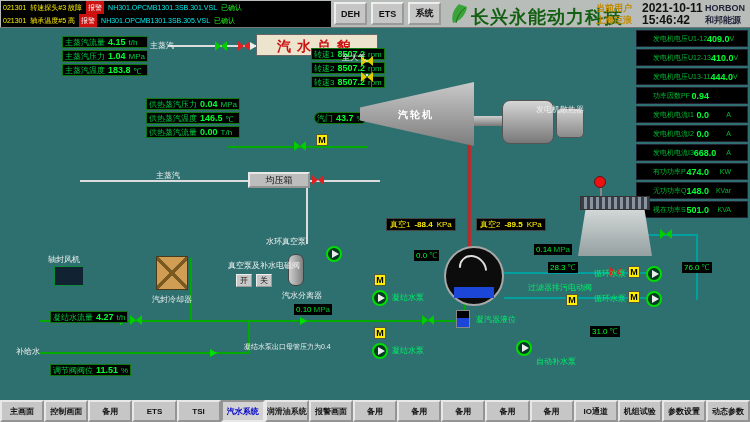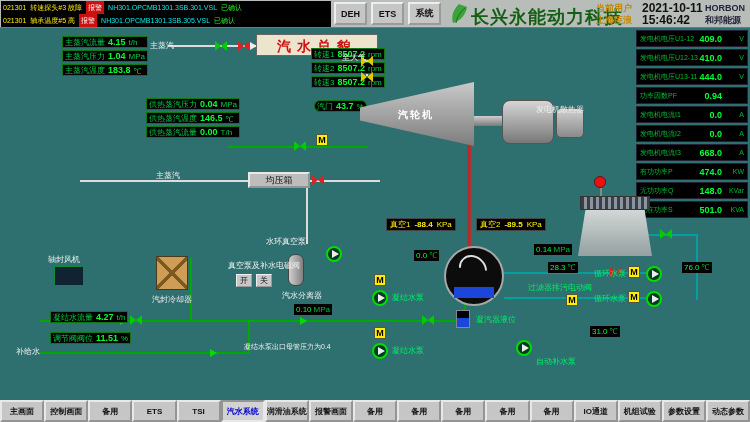--- a/index.html
+++ b/index.html
@@ -29,21 +29,21 @@
   .pipe{position:absolute;}
   .shaft{position:absolute;background:linear-gradient(#cfcfcf,#7a7a7a);}
 
   .vgroup{position:absolute;display:flex;flex-direction:column;gap:2px;}
   .vrow{display:flex;align-items:center;background:#000;border:1px solid #117711;height:12px;padding:0 2px;gap:3px;font-size:8px;white-space:nowrap;}
   .vlbl{color:#00cc44;}
   .vval{color:#00ff33;font-weight:bold;font-size:9px;}
   .vunit{color:#00cc44;}
 
   .elec{position:absolute;left:636px;top:2px;width:112px;display:flex;flex-direction:column;gap:2px;}
-  .erow{display:flex;align-items:center;background:#000;border:1px solid #223;height:17px;padding:0 3px;white-space:nowrap;}
+  .erow{display:flex;align-items:center;background:#000;border:1px solid #223;height:17px;padding:0 16px;white-space:nowrap;}
   .elbl{color:#00bb33;font-size:7px;flex:1;}
   .eval{color:#00ff33;font-size:9px;font-weight:bold;}
   .eunit{color:#00bb33;font-size:7px;width:22px;text-align:right;}
 
   .vacbox{position:absolute;background:#000;border:1px solid #444;color:#ffee00;font-size:8px;height:13px;line-height:11px;padding:0 3px;display:flex;gap:4px;white-space:nowrap;}
   .vacbox .vv{font-weight:bold;}
 
   .mval{position:absolute;background:#000;color:#00ff33;font-size:8px;height:11px;line-height:11px;padding:0 2px;white-space:nowrap;}
   .mval .u{color:#00bb33;margin-left:2px;}
 
@@ -203,21 +203,21 @@
           <span class="vval">8507.2</span>
           <span class="vunit">rpm</span>
         </div>
         <div class="vrow">
           <span class="vlbl">转速3</span>
           <span class="vval">8507.2</span>
           <span class="vunit">rpm</span>
         </div>
       </div>
 
-    <div class="vrow" style="position:absolute;left:314px;top:72px;border-radius:6px;">
+    <div class="vrow" style="position:absolute;left:314px;top:84px;border-radius:6px;">
       <span class="vlbl">汽门</span>
       <span class="vval">43.7</span>
       <span class="vunit">%</span>
     </div>
 
     <div class="elec" id="elec-panel">
         <div class="erow">
           <span class="elbl">发电机电压U1-12</span>
           <span class="eval">409.0</span>
           <span class="eunit">V</span>
@@ -330,21 +330,21 @@
       <span>真空2</span>
       <span class="vv">-89.5</span>
       <span>KPa</span>
     </div>
 
     <div class="vrow" style="position:absolute;left:50px;top:283px;">
       <span class="vlbl">凝结水流量</span>
       <span class="vval">4.27</span>
       <span class="vunit">t/h</span>
     </div>
-    <div class="vrow" style="position:absolute;left:50px;top:304px;">
+    <div class="vrow" style="position:absolute;left:50px;top:336px;">
       <span class="vlbl">调节阀阀位</span>
       <span class="vval">11.51</span>
       <span class="vunit">%</span>
     </div>
 
     <div class="mval" style="left:414px;top:222px;"><span>0.0</span><span class="u">℃</span></div>
     <div class="mval" style="left:534px;top:216px;"><span>0.14</span><span class="u">MPa</span></div>
     <div class="mval" style="left:548px;top:234px;"><span>28.3</span><span class="u">℃</span></div>
     <div class="mval" style="left:682px;top:234px;"><span>76.0</span><span class="u">℃</span></div>
     <div class="mval" style="left:590px;top:298px;"><span>31.0</span><span class="u">℃</span></div>

